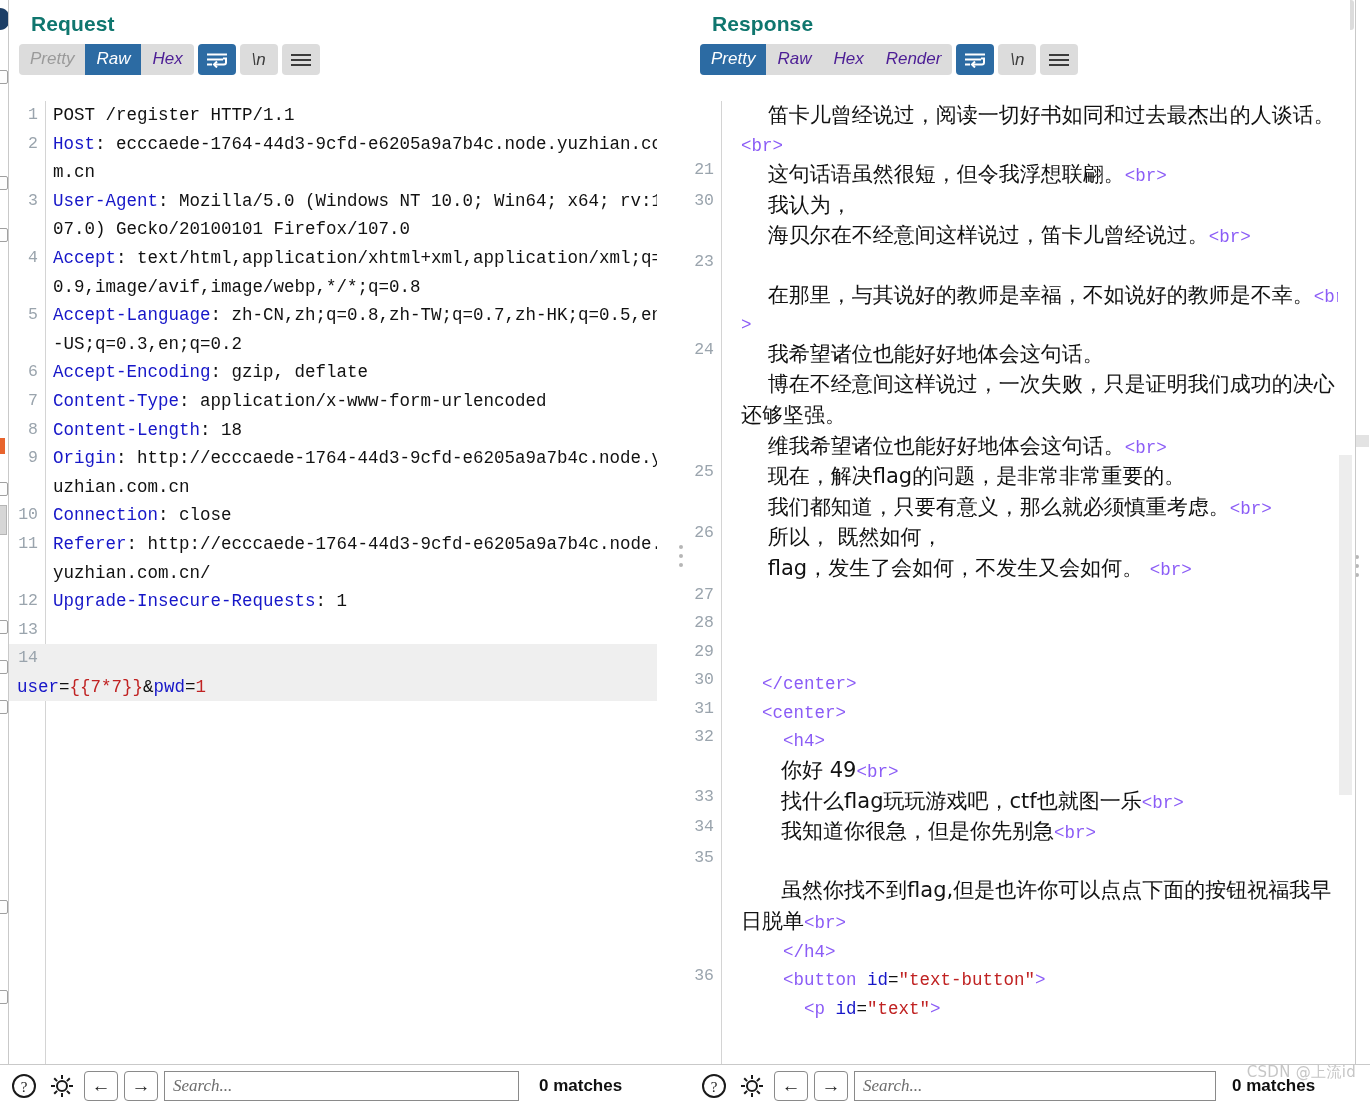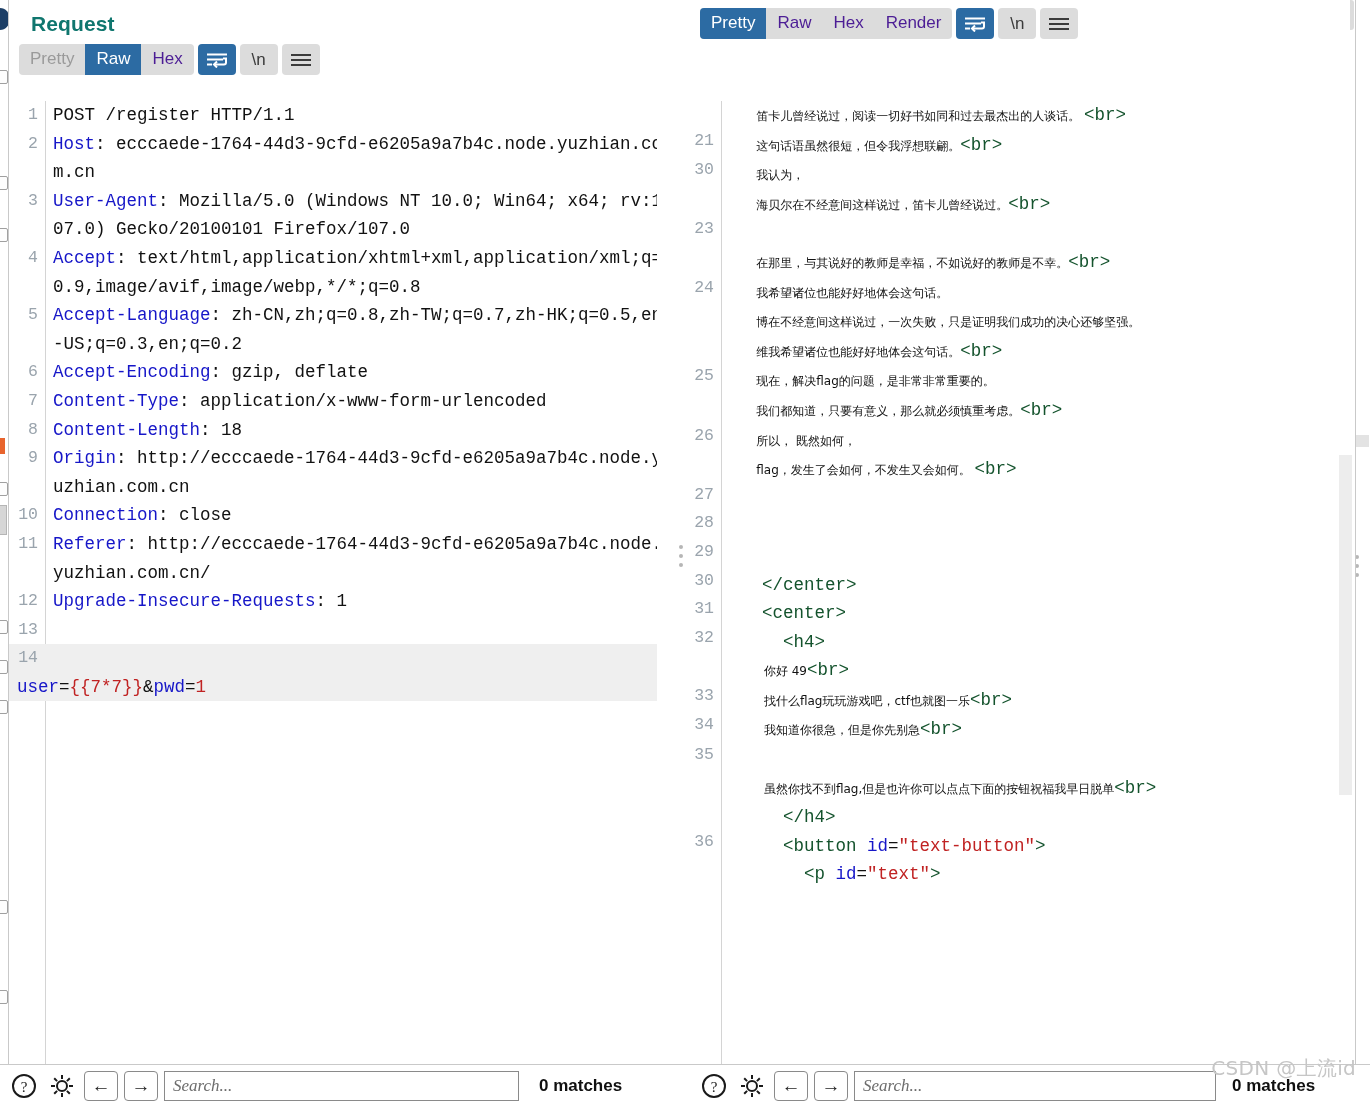--- a/index.html
+++ b/index.html
@@ -50,20 +50,21 @@
   .panel-title {
     font-size: 21px; font-weight: bold; color: #0f766e;
     padding: 12px 0 0 22px; letter-spacing: .1px;
     font-family: "Liberation Sans", sans-serif;
   }
 
   
   .toolbar {
     display: flex; align-items: center; gap: 4px;
     padding: 8px 0 8px 10px;
+    font-style: italic;
   }
   .seg {
     display: flex; background: #dcdcdc; border-radius: 4px; overflow: hidden;
   }
   .seg-btn {
     font-size: 17px; padding: 5px 11px 6px; color: #4c1d95;
     cursor: default; line-height: 20px; white-space: nowrap;
   }
   .seg-btn.active { background: #2c6ba3; color: #ffffff; }
   .seg-btn.dim    { color: #9a9a9a; }
@@ -101,28 +102,28 @@
   #request-panel  .lnum { width: 36px; }
   #response-panel .lnum { width: 31px; }
   .ltext {
     flex: 1 1 auto; white-space: pre-wrap; word-break: break-all;
     color: #111111; padding-left: 8px; line-height: 28.6px;
   }
   #request-panel .row { line-height: 28.6px; }
 
   .hdr   { color: #1616c8; }
   .val   { color: #111111; }
-  .tag   { color: #14532d; }
+  .tag   { color: #8b5cf6; }
   .attr  { color: #1616c8; }
   .str   { color: #c02222; }
   .red   { color: #c02222; }
   .blue  { color: #1616c8; }
   .hl    { background: #efefef; flex-direction: column; }
 
-  .cjk { font-family: "DejaVu Sans", sans-serif; font-size: 12px; }
+  .cjk { font-family: "DejaVu Sans", sans-serif; font-size: 21px; }
 
   
   #response-panel .ltext { padding-left: 20px; line-height: 28.6px; }
 
   
   .divider {
     position: absolute; left: 671px; top: 0; width: 19px; height: 1064px;
     background: #ffffff;
   }
   .divider .dots {
@@ -191,21 +192,21 @@
     position: absolute; right: 16px; top: 0;
     display: flex; background: #dcdcdc; border-radius: 3px; overflow: hidden;
   }
   .lt {
     width: 43px; height: 30px; display: flex; align-items: center; justify-content: center;
   }
   .lt.active { background: #2c6ba3; }
 
   .watermark {
     position: absolute; right: 14px; bottom: 24px;
-    color: #c6c6c6; font-size: 20px; letter-spacing: .3px;
+    color: #c6c6c6; font-size: 15px; letter-spacing: .3px;
     font-family: "DejaVu Sans", sans-serif;
   }
 </style>
 </head>
 <body>
 
 <div id="app">
 
   <div class="left-strip">
     <div class="bluedot"></div>
@@ -340,20 +341,21 @@
 
   <div class="divider">
     <div class="dots">
         <i></i>
         <i></i>
         <i></i>
       </div>
   </div>
 
   <div class="panel" id="response-panel">
+    <div class="panel-title">Response</div>
 
     <div class="toolbar">
       <div class="seg">
         <div class="seg-btn active">Pretty</div>
         <div class="seg-btn">Raw</div>
         <div class="seg-btn">Hex</div>
         <div class="seg-btn">Render</div>
       </div>
       <div class="iconbtn active">
         <svg width="22" height="16" viewBox="0 0 22 16">

